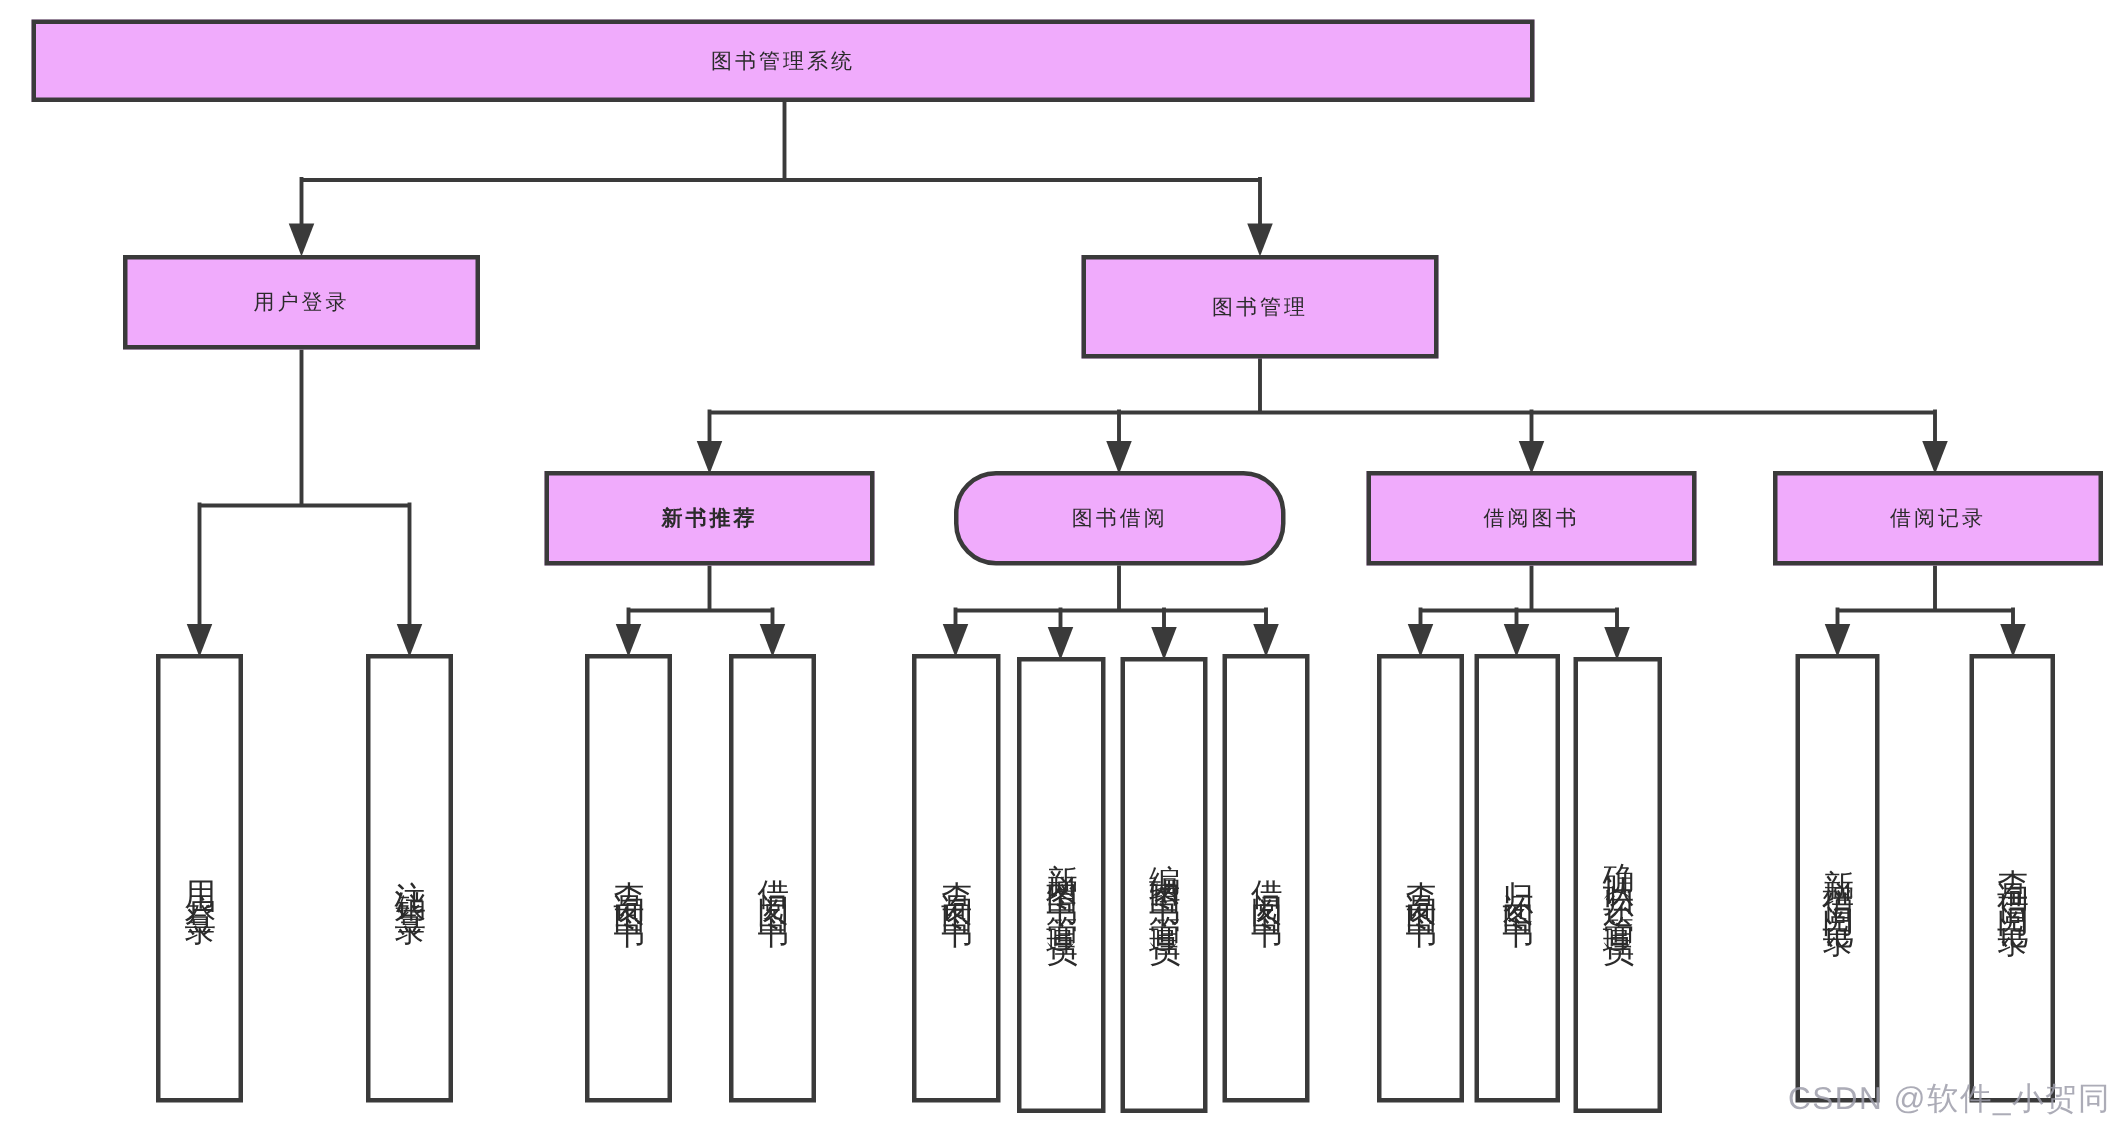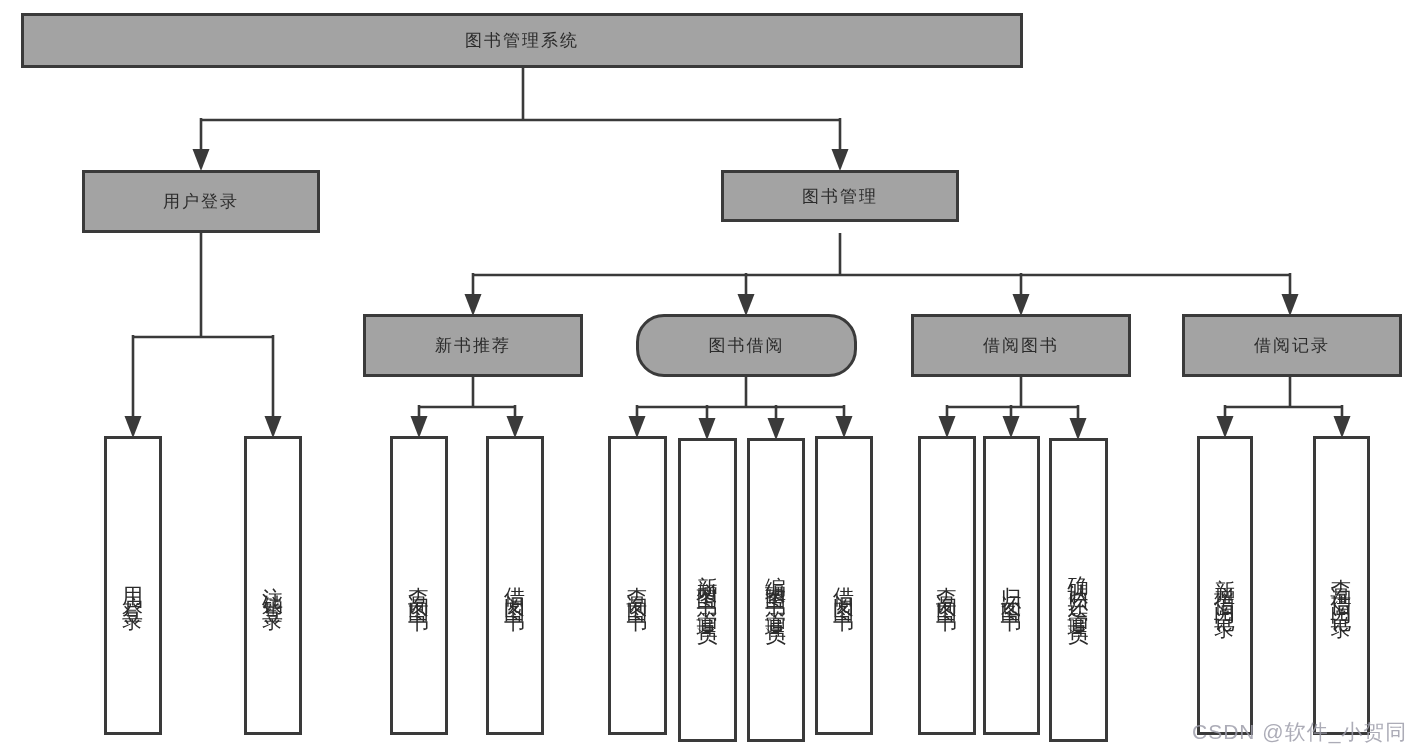--- a/index.html
+++ b/index.html
@@ -10,25 +10,25 @@
     background: #ffffff;
     font-family: "Liberation Sans", "DejaVu Sans", sans-serif;
     color: #2b2b2b;
     overflow: hidden;
   }
   .wires { position: absolute; left: 0; top: 0; width: 1405px; height: 747px; }
   .box {
     position: absolute;
     box-sizing: border-box;
     border: 3px solid #3a3a3a;
-    background: #a3a3a3;
+    background: #f0abfc;
     display: flex;
     align-items: center;
     justify-content: center;
-    font-size: 17px;
+    font-size: 14px;
     letter-spacing: 2px;
     color: #2b2b2b;
   }
   .vbox {
     position: absolute;
     box-sizing: border-box;
     border: 3px solid #3a3a3a;
     background: #ffffff;
     display: flex;
     align-items: center;
@@ -41,22 +41,22 @@
     text-orientation: mixed;
     letter-spacing: 8px;
     line-height: 1;
     white-space: nowrap;
   }
   .vbox.tall .vtext { letter-spacing: 7px; }
 
   
   .n-root            { left: 21px;   top: 13px;  width: 1002px; height: 55px; }
   .n-user-login      { left: 82px;   top: 170px; width: 238px;  height: 63px; }
-  .n-book-mgmt       { left: 721px;  top: 170px; width: 238px;  height: 52px; font-family: Liberation Serif, serif; }
-  .n-new-book        { left: 363px;  top: 314px; width: 220px;  height: 63px; }
+  .n-book-mgmt       { left: 721px;  top: 170px; width: 238px;  height: 69px; font-family: Liberation Serif, serif; }
+  .n-new-book        { left: 363px;  top: 314px; width: 220px;  height: 63px; font-weight: bold; }
   .n-book-borrow     { left: 636px;  top: 314px; width: 221px;  height: 63px; border-radius: 28px; }
   .n-current-borrow  { left: 911px;  top: 314px; width: 220px;  height: 63px; }
   .n-borrow-record   { left: 1182px; top: 314px; width: 220px;  height: 63px; }
 
   
   .f1  { left: 104px;  top: 436px; width: 58px; height: 299px; }
   .f2  { left: 244px;  top: 436px; width: 58px; height: 299px; }
   .f3  { left: 390px;  top: 436px; width: 58px; height: 299px; }
   .f4  { left: 486px;  top: 436px; width: 58px; height: 299px; }
   .f5  { left: 608px;  top: 436px; width: 59px; height: 299px; }

